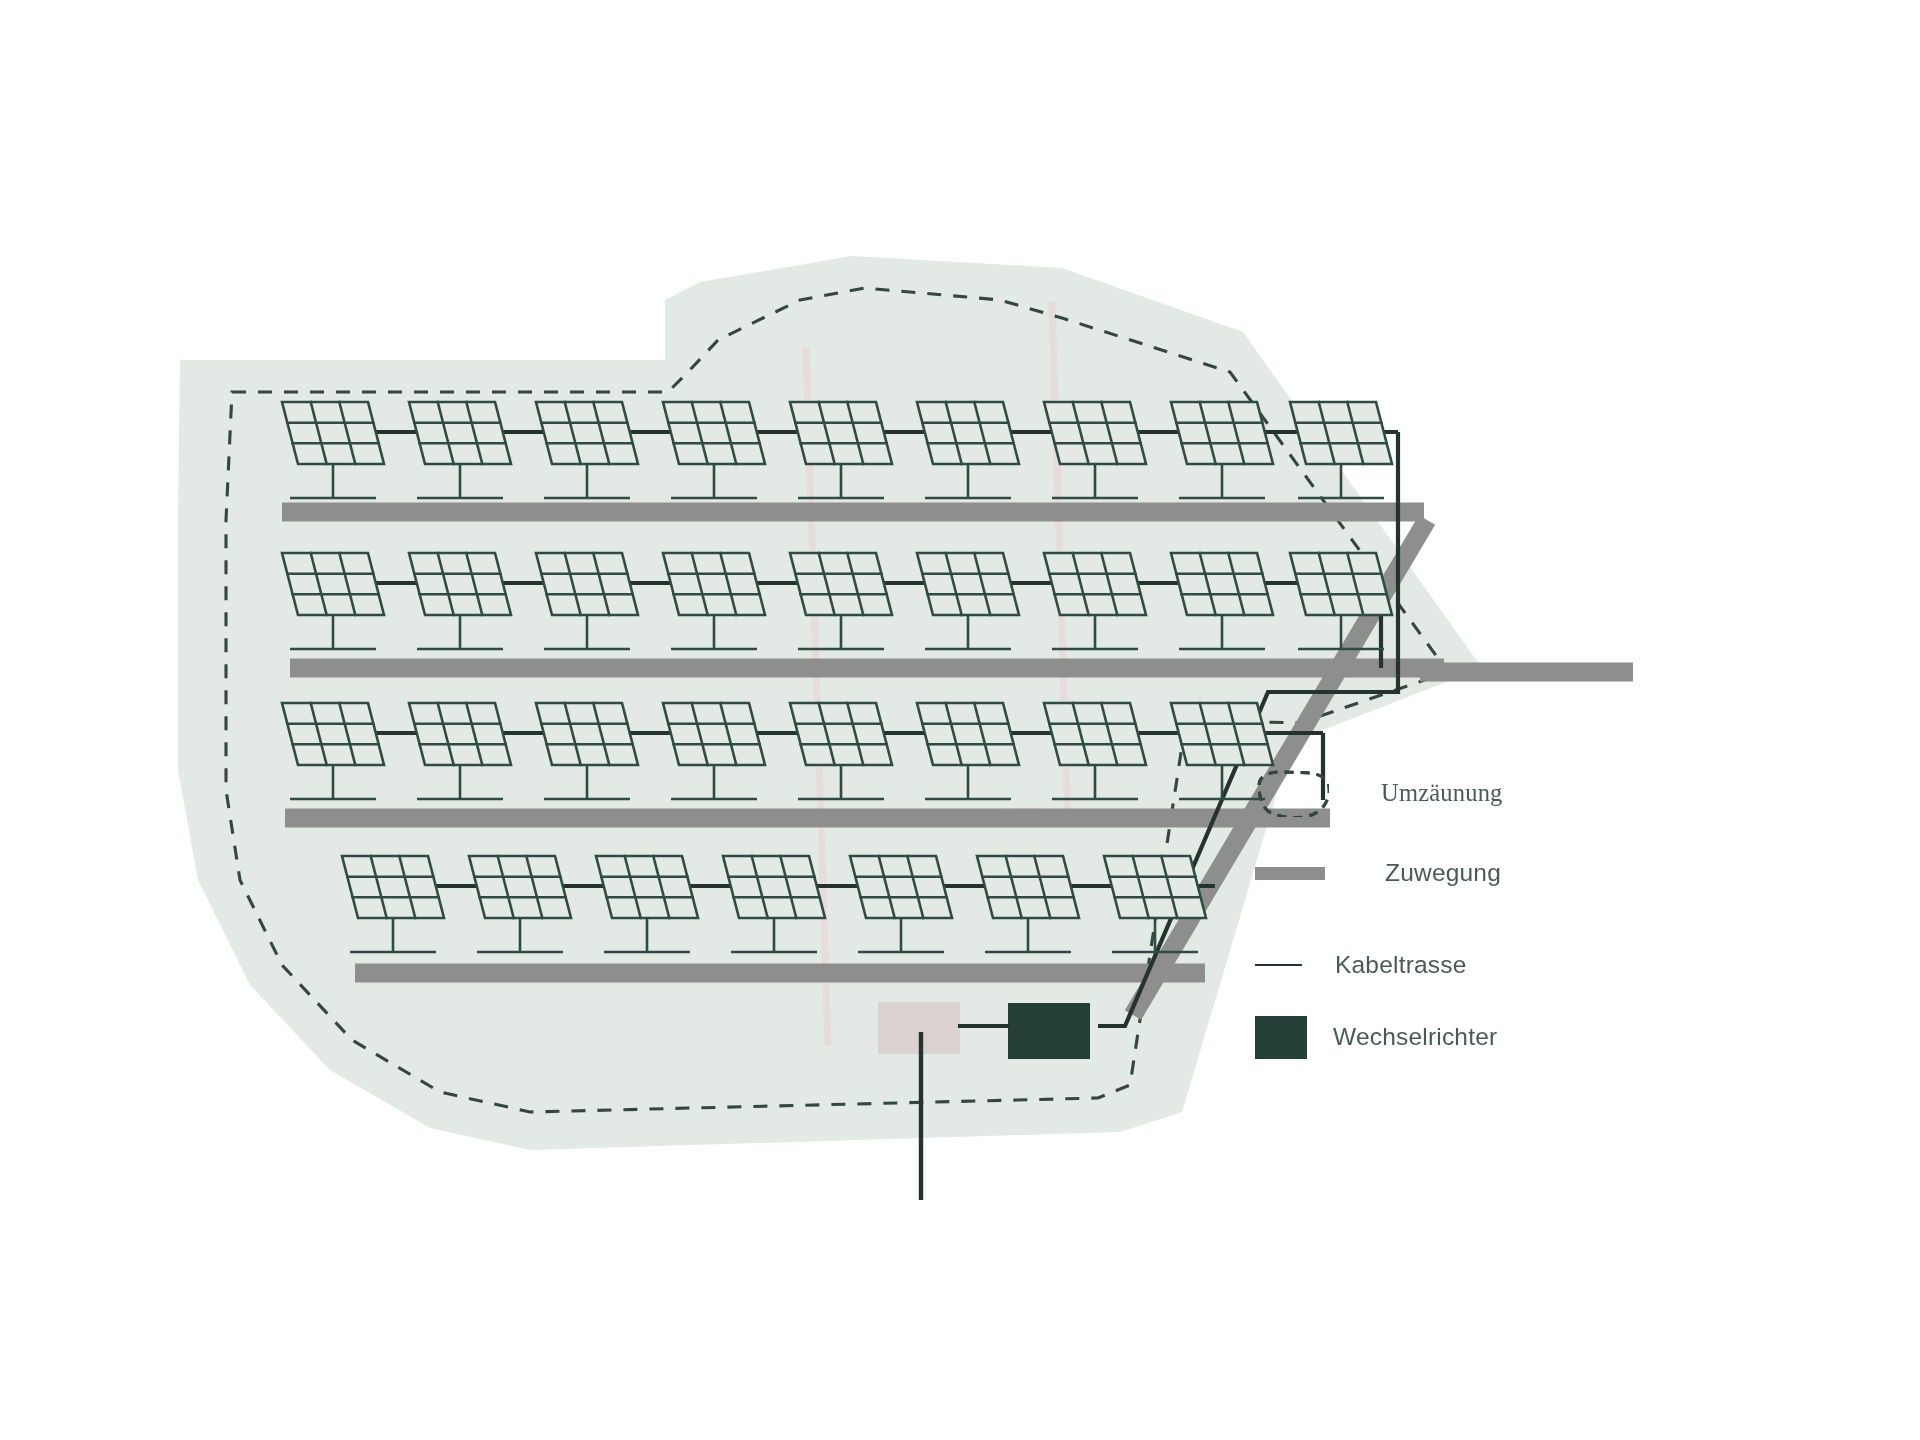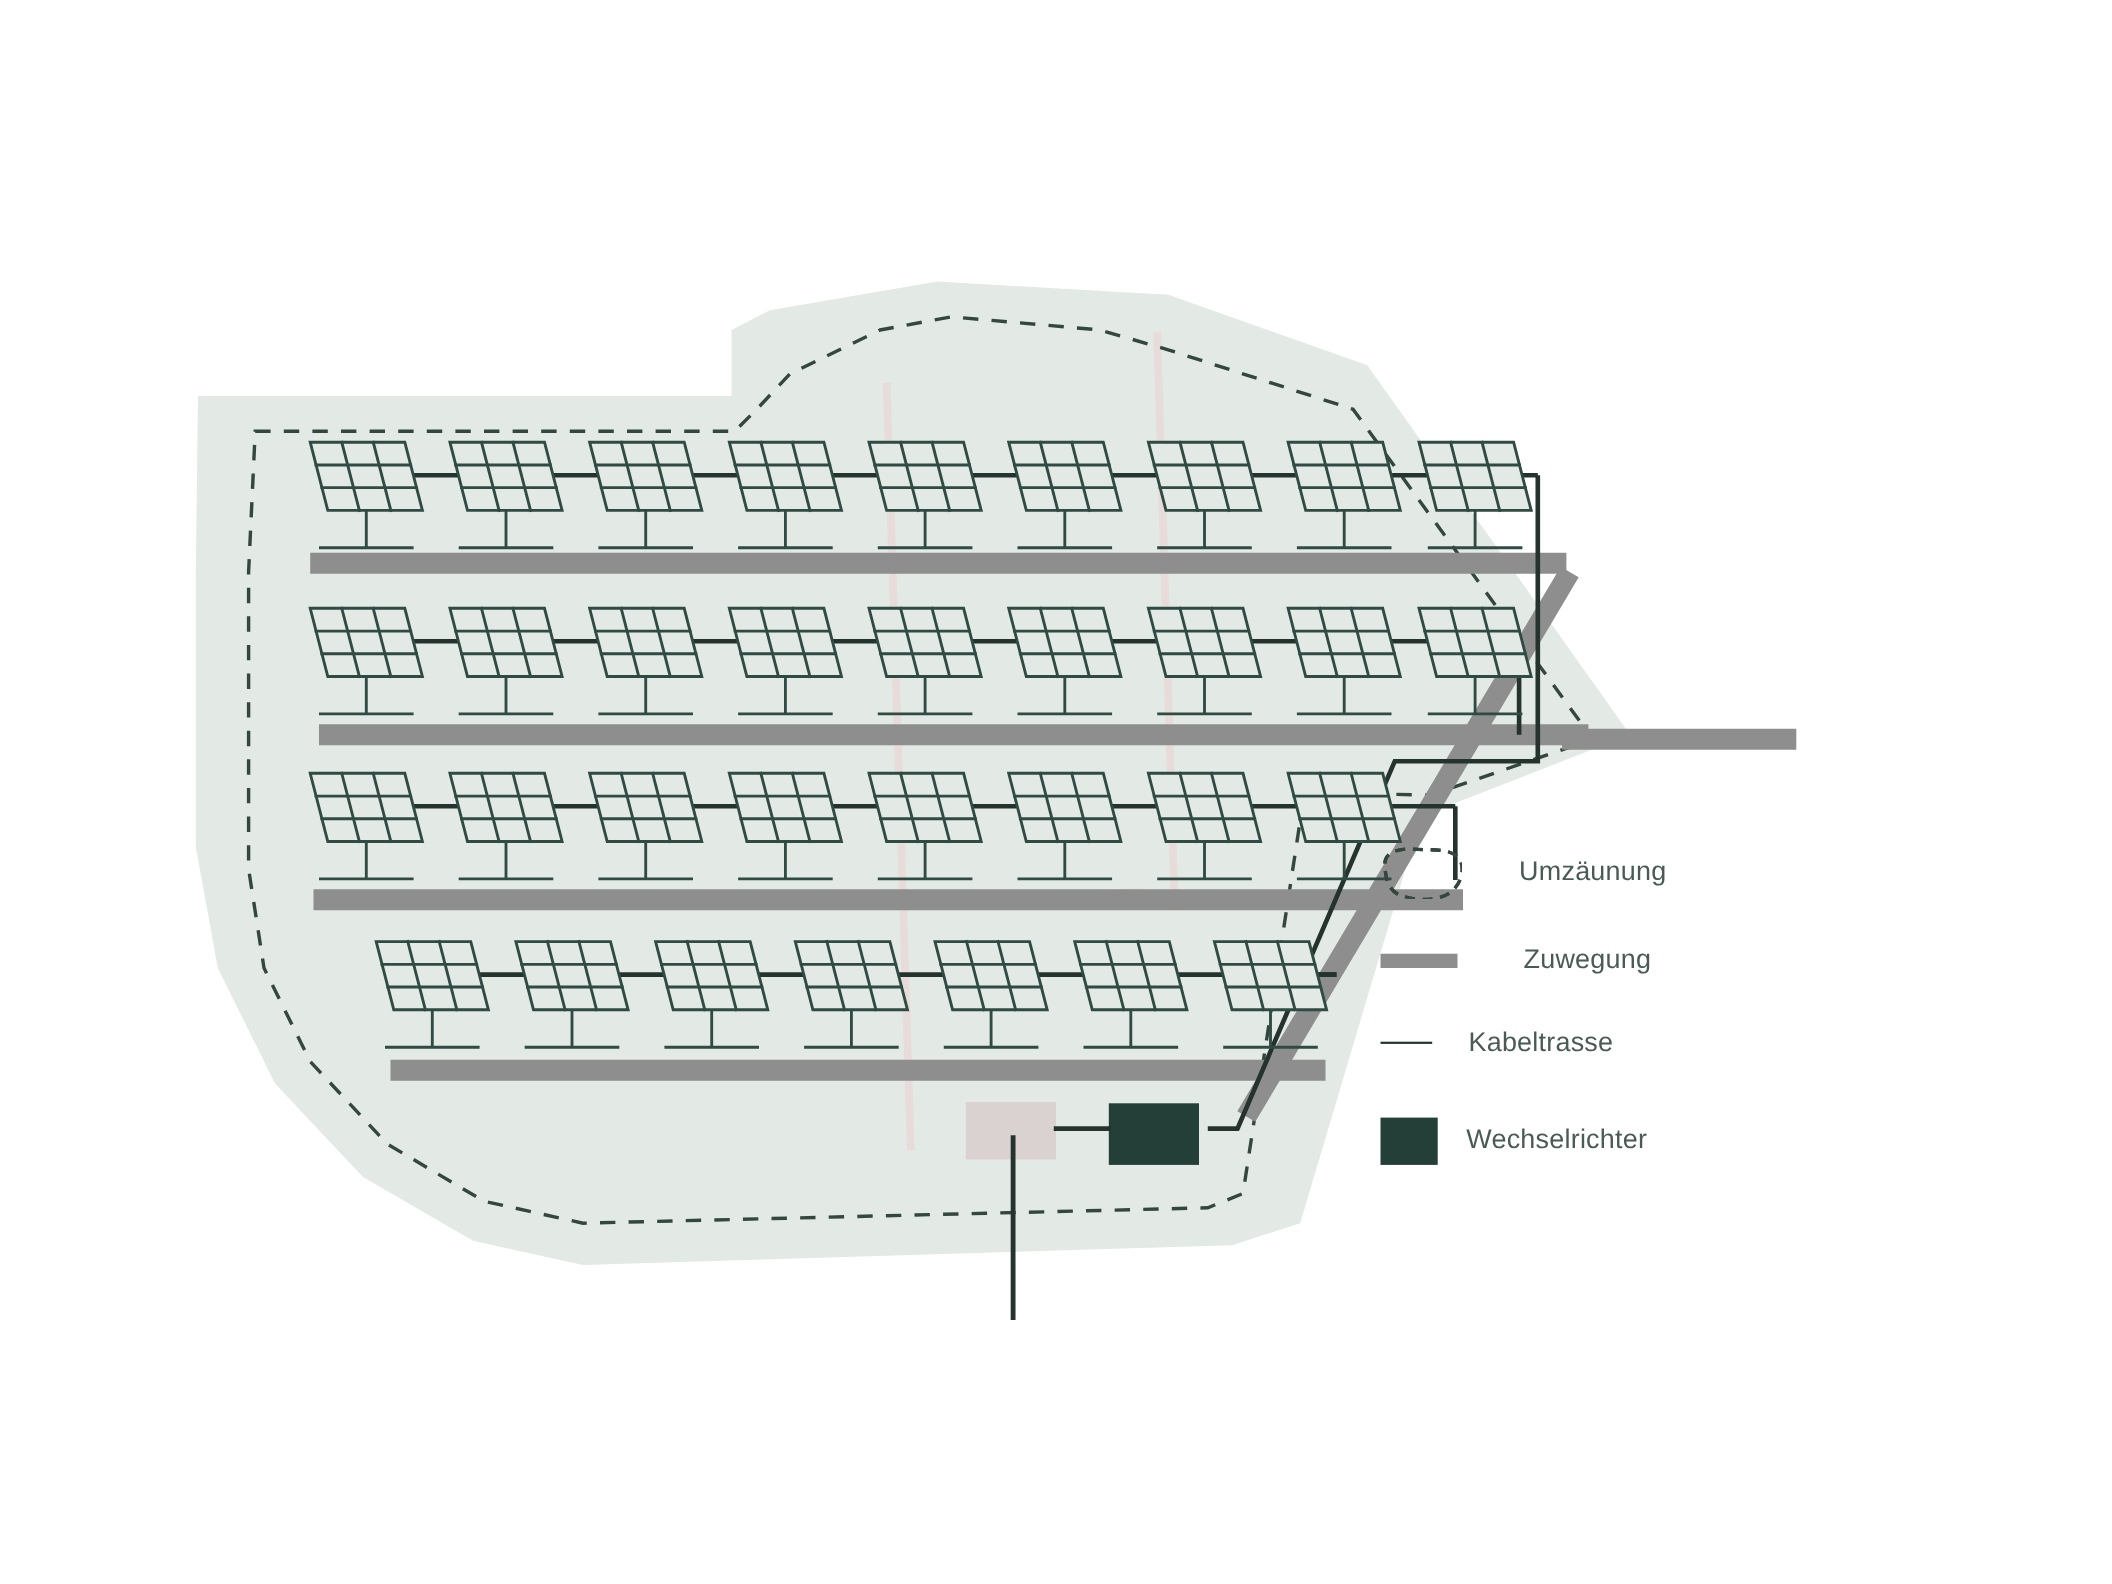--- a/index.html
+++ b/index.html
@@ -75,25 +75,25 @@
     background: #243f37;
   }
   .sw-trafo {
     width: 47px;
     height: 37px;
     background: #d9d9d9;
   }
   
   .row-fence { left: 0px;   top: 0px;   }
   .row-road  { left: 0px;   top: 80px;  }
-  .row-cable { left: 0px;   top: 155px; }
+  .row-cable { left: 0px;   top: 172px; }
   .row-inv   { left: 0px;   top: 244px; }
   .row-trafo { left: 0px;   top: 300px; }
 
-  .lbl-gap-fence { margin-left: 52px; }
+  .lbl-gap-fence { margin-left: 52px; font-family: Liberation Serif, serif; }
   .lbl-gap-road  { margin-left: 60px; }
   .lbl-gap-cable { margin-left: 33px; }
   .lbl-gap-inv   { margin-left: 26px; }
   .lbl-gap-trafo { margin-left: 26px; }
 </style>
 </head>
 <body>
 
 <div id="root">
 

